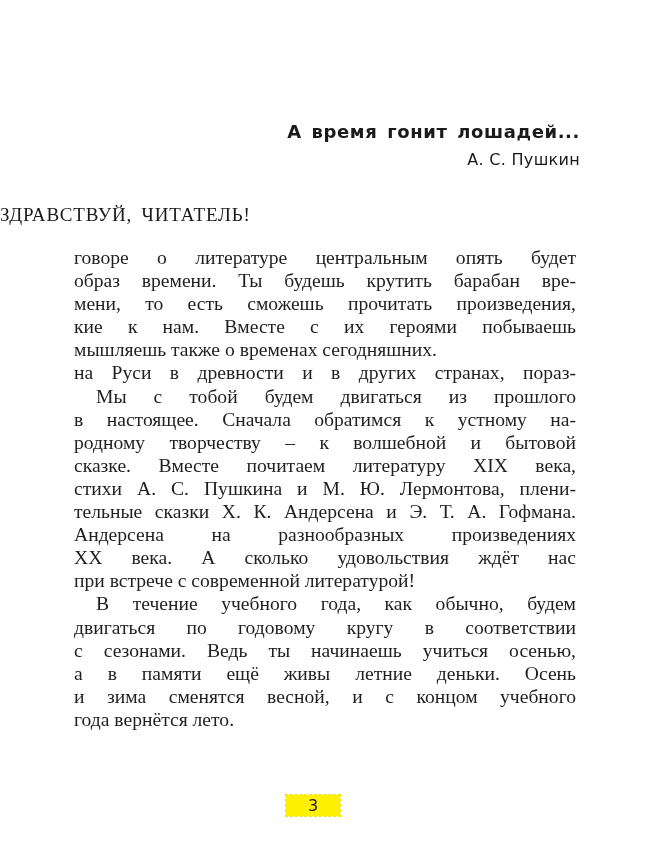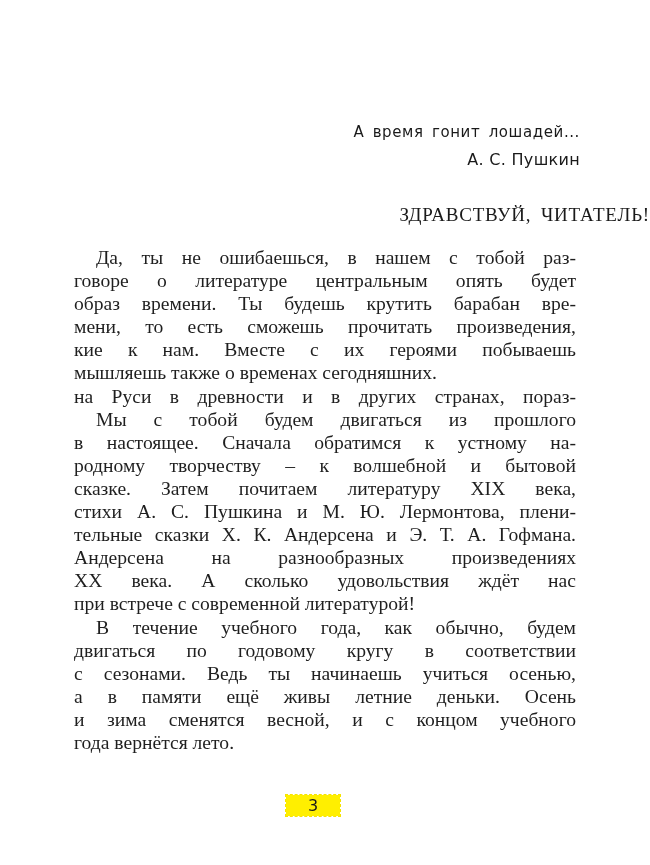--- a/index.html
+++ b/index.html
@@ -1,24 +1,24 @@
 <!DOCTYPE html>
 <html><head>
   <meta charset="utf-8">
   <style>
     html, body { margin: 0; padding: 0; background: #ffffff; }
     body { width: 650px; height: 865px; position: relative; overflow: hidden; }
     .epigraph {
       position: absolute; right: 70px; top: 118px; text-align: right;
       font-family: "DejaVu Sans", "Liberation Sans", sans-serif; color: #1a1a1a;
     }
-    .epigraph .quote { font-size: 15px; font-weight: normal; letter-spacing: 0.6px; word-spacing: 3px; line-height: 28px; }
+    .epigraph .quote { font-size: 18px; font-weight: bold; letter-spacing: 0.6px; word-spacing: 3px; line-height: 28px; }
     .epigraph .author { font-size: 16px; letter-spacing: 0.3px; line-height: 28px; }
     .title {
-      position: absolute; left: 0; width: 650px; top: 204px; text-align: right;
+      position: absolute; left: 0; width: 650px; top: 204px; text-align: left;
       font-family: "Liberation Serif", "DejaVu Serif", serif; font-size: 19px; color: #1a1a1a;
       letter-spacing: 0.8px; word-spacing: 4px;
     }
     .body {
       position: absolute; left: 74px; width: 502px; top: 246px;
       font-family: "Liberation Serif", "DejaVu Serif", serif; font-size: 19.6px; line-height: 23.1px;
       color: #1f1f1f;
     }
     .line { display: block; text-align: justify; text-align-last: justify; white-space: nowrap; height: 23.1px; }
     .line.last { text-align-last: left; }
@@ -35,32 +35,31 @@
 
 <div class="epigraph">
   <div class="quote">А время гонит лошадей...</div>
   <div class="author">А. С. Пушкин</div>
 </div>
 
 <div class="title">ЗДРАВСТВУЙ, ЧИТАТЕЛЬ!</div>
 
 <div class="body">
 
-  <span class="line indent">Да, ты не ошибаешься, в нашем с тобой раз-</span>
   <span class="line">говоре о литературе центральным опять будет</span>
   <span class="line">образ времени. Ты будешь крутить барабан вре-</span>
   <span class="line">мени, то есть сможешь прочитать произведения,</span>
   <span class="line">кие к нам. Вместе с их героями побываешь</span>
   <span class="line last">мышляешь также о временах сегодняшних.</span>
   <span class="line">на Руси в древности и в других странах, пораз-</span>
 
   <span class="line indent">Мы с тобой будем двигаться из прошлого</span>
   <span class="line">в настоящее. Сначала обратимся к устному на-</span>
   <span class="line">родному творчеству – к волшебной и бытовой</span>
-  <span class="line">сказке. Затем почитаем литературу XIX века,</span>
+  <span class="line">сказке. Вместе почитаем литературу XIX века,</span>
   <span class="line">стихи А. С. Пушкина и М. Ю. Лермонтова, плени-</span>
   <span class="line">тельные сказки Х. К. Андерсена и Э. Т. А. Гофмана.</span>
   <span class="line">Андерсена на разнообразных произведениях</span>
   <span class="line">XX века. А сколько удовольствия ждёт нас</span>
   <span class="line last">при встрече с современной литературой!</span>
 
   <span class="line indent">В течение учебного года, как обычно, будем</span>
   <span class="line">двигаться по годовому кругу в соответствии</span>
   <span class="line">с сезонами. Ведь ты начинаешь учиться осенью,</span>
   <span class="line">а в памяти ещё живы летние деньки. Осень</span>

